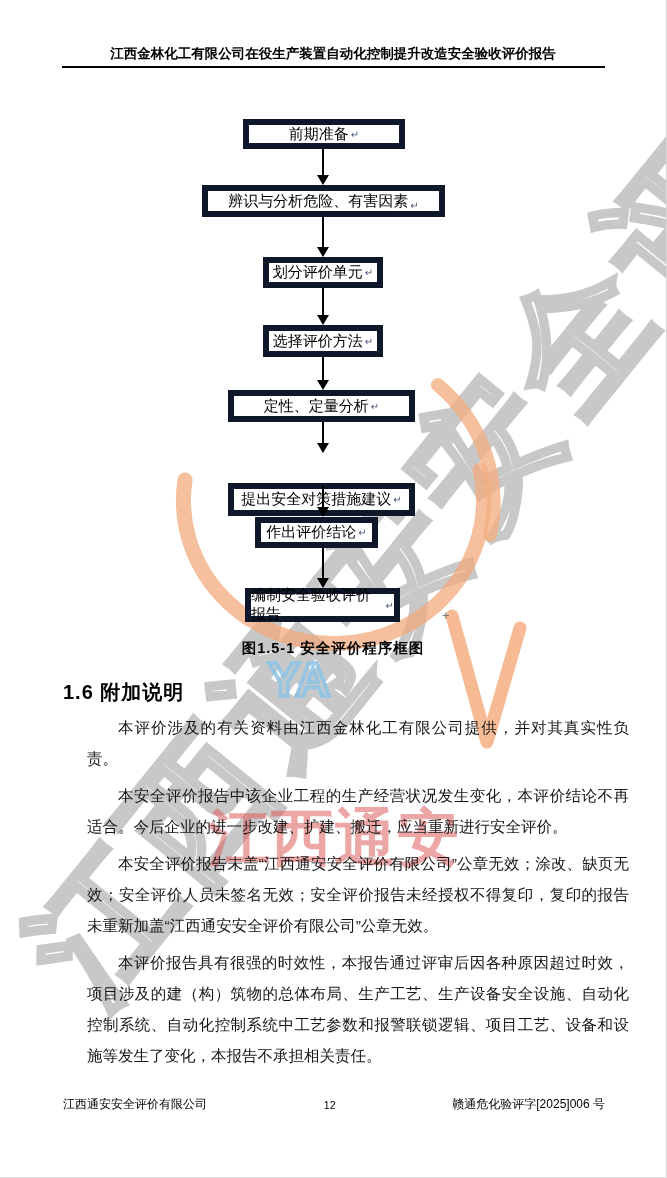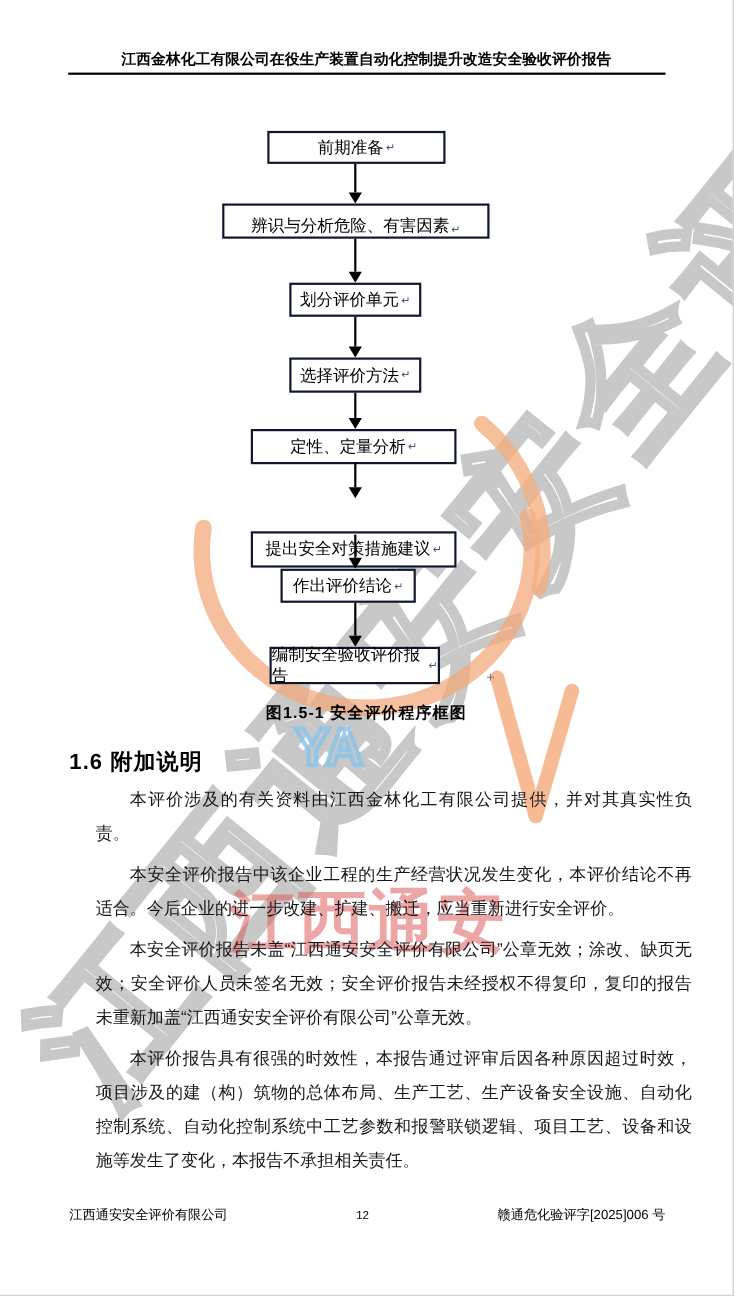--- a/index.html
+++ b/index.html
@@ -33,21 +33,21 @@
   .content{position:absolute;inset:0;z-index:2;}
   .header-title{
     position:absolute;top:45px;left:0;width:100%;
     text-align:center;font-size:13.5px;font-weight:bold;color:#000;
   }
   .header-rule{
     position:absolute;top:66px;left:62px;width:543px;height:0;
     border-top:2.5px solid #000;
   }
   .flow-box{
-    position:absolute;background:#fff;border:2px solid #0f172a;
+    position:absolute;background:#fff;border:6px solid #0f172a;
     display:flex;align-items:center;justify-content:center;
     font-size:15px;color:#000;box-sizing:border-box;z-index:3;
   }
   .return-mark{font-size:10px;color:#445577;margin-left:2px;}
   .flow-arrow{
     position:absolute;left:316px;width:13px;z-index:3;
     display:flex;flex-direction:column;align-items:center;
   }
   .flow-arrow .shaft{width:2px;flex:1;background:#000;}
   .flow-arrow .head{

